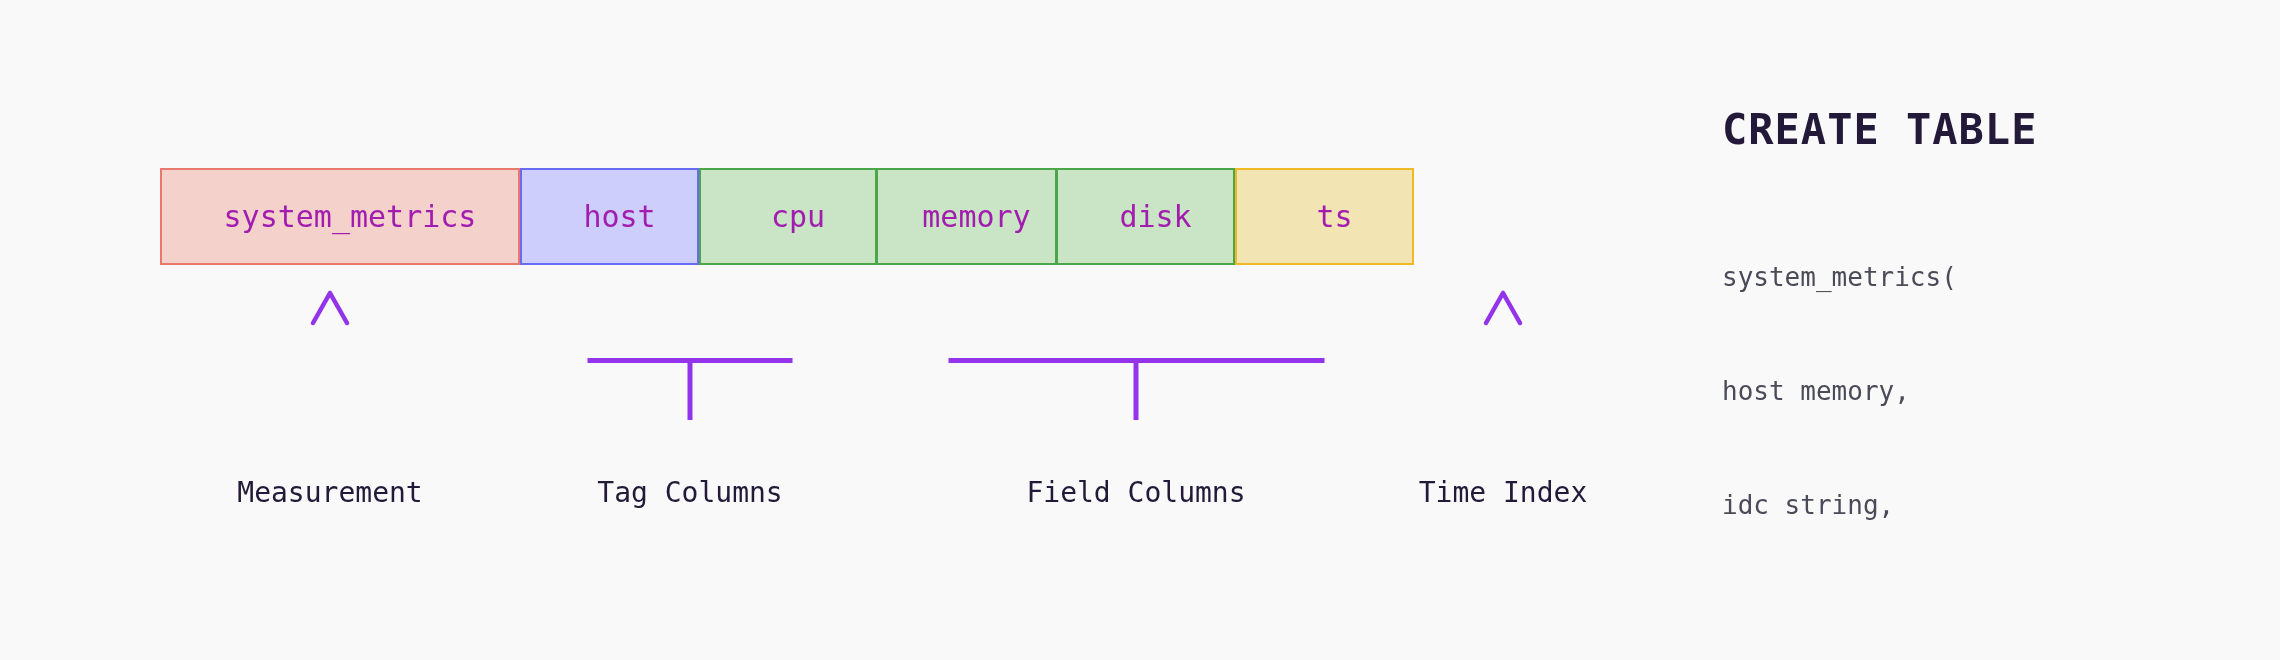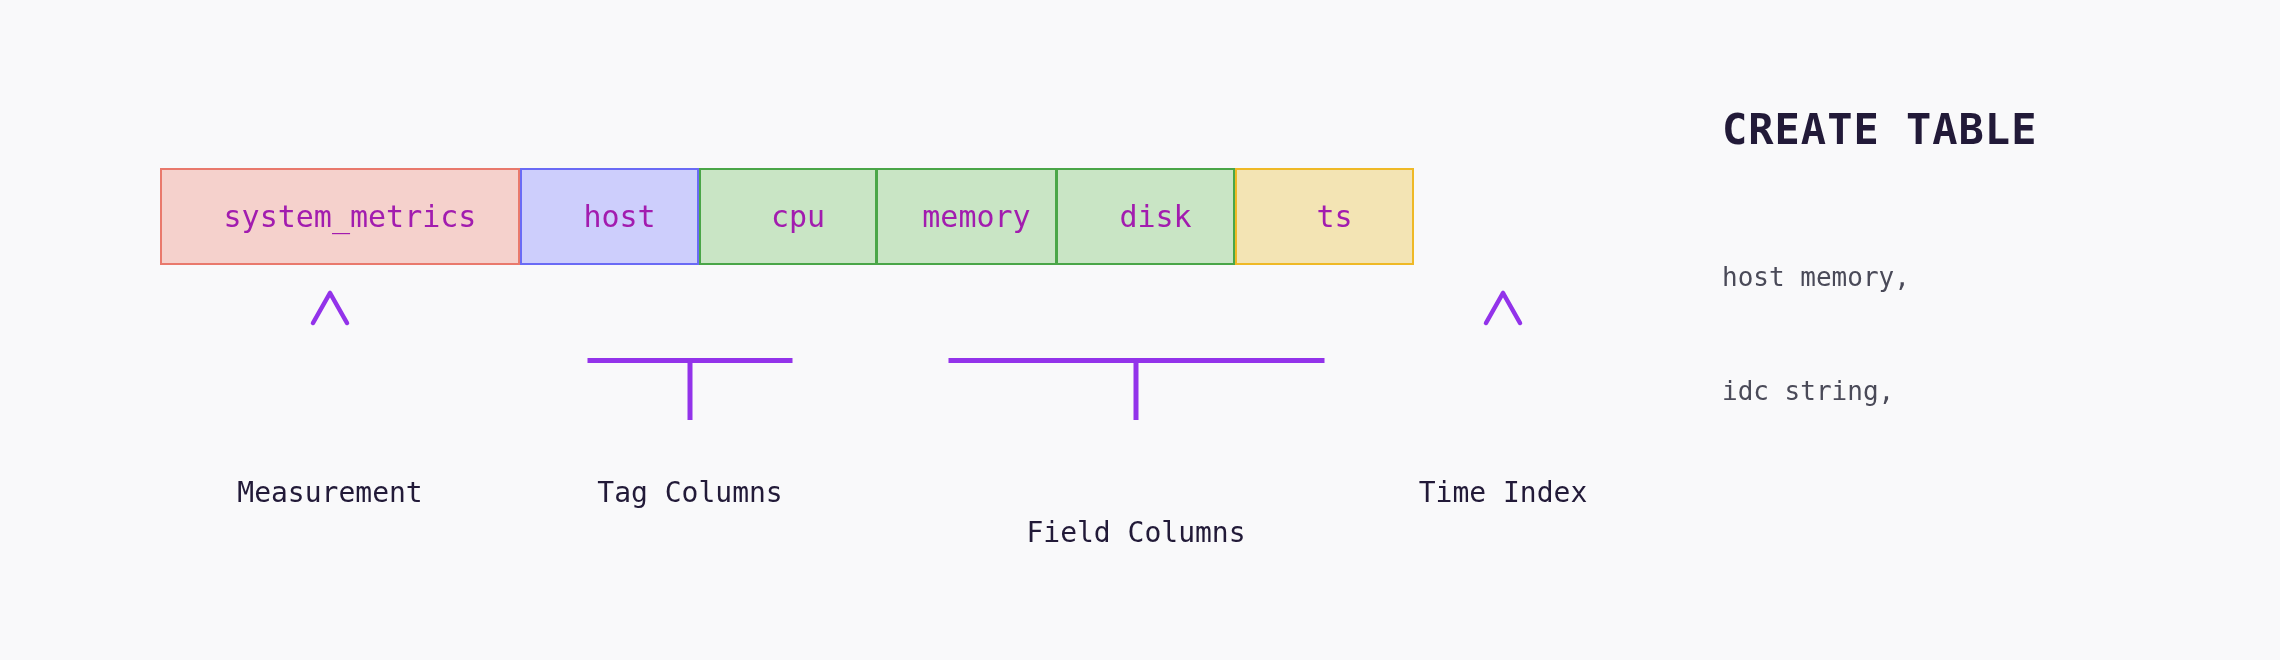--- a/index.html
+++ b/index.html
@@ -173,26 +173,27 @@
     </g>
 
     <g>
       <line x1="1503" y1="400" x2="1503" y2="302" stroke="url(#fadeUp)" stroke-width="4.5"></line>
       <path d="M 1503 293 L 1486 323 M 1503 293 L 1520 323" stroke="#9333ea" stroke-width="4.5" fill="none" stroke-linecap="round" stroke-linejoin="round"></path>
     </g>
   </svg>
 
   <div class="anno-label" style="left:330px;">Measurement</div>
   <div class="anno-label" style="left:690px;">Tag Columns</div>
-  <div class="anno-label" style="left:1136px;margin-top:40px;">Field Columns</div>
+  <div class="anno-label" style="left:1136px;">Field Columns</div>
   <div class="anno-label" style="left:1503px;">Time Index</div>
 
   <div class="code-panel">
     <div class="code-title">CREATE TABLE</div>
     <div class="code-body">
+      <div class="code-line">system_metrics(</div>
       <div class="code-line">host memory,</div>
       <div class="code-line">idc string,</div>
       
       
       
       
     </div>
   </div>
 
 </div>

